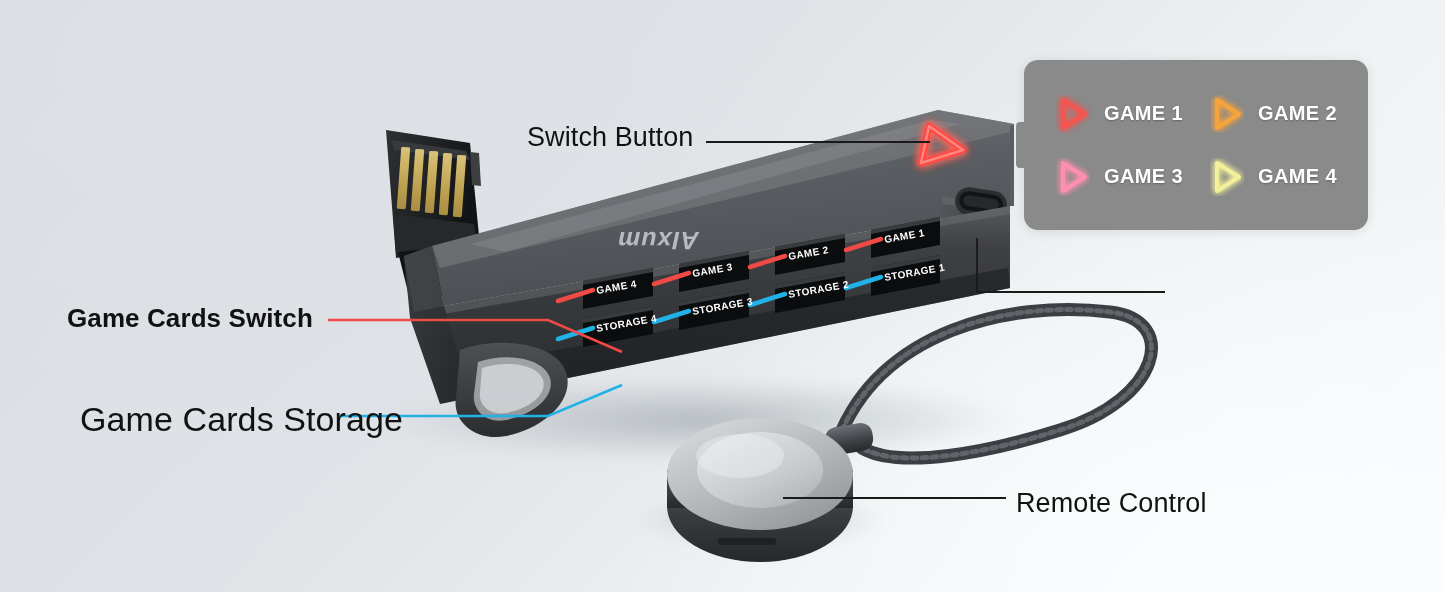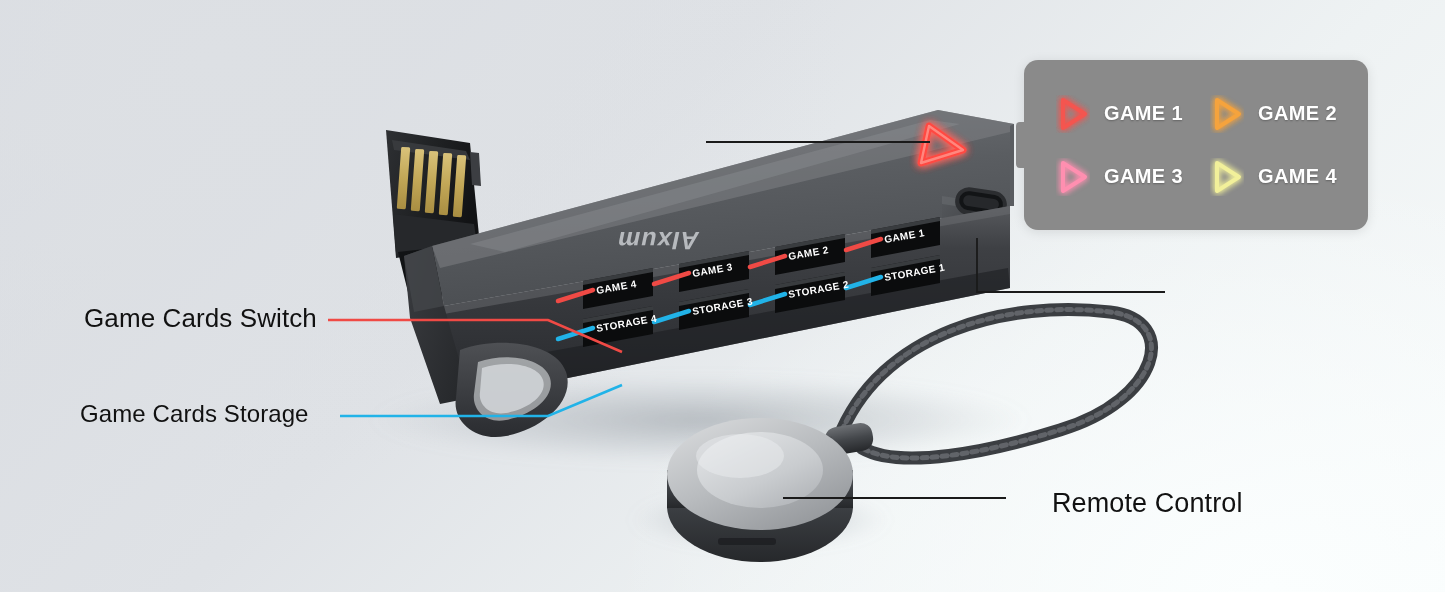--- a/index.html
+++ b/index.html
@@ -37,23 +37,23 @@
     text-shadow:0 1px 2px rgba(0,0,0,.28);
   }
   
   
   .callout-text{
     position:absolute;color:#111;font-size:27px;font-weight:400;
     white-space:nowrap;letter-spacing:.1px;
   }
   #lbl-switch{left:527px;top:122px;}
   #lbl-usbc{left:1175px;top:275px;}
-  #lbl-remote{left:1016px;top:488px;margin-left:36px;}
-  #lbl-gcswitch{left:84px;top:303px;font-size:26px;}
-  #lbl-gcstorage{left:80px;top:400px;font-size:24px;}
+  #lbl-remote{left:1016px;top:488px;}
+  #lbl-gcswitch{left:67px;top:303px;font-size:26px;font-weight:bold;}
+  #lbl-gcstorage{left:80px;top:400px;font-size:34px;}
   
   .layer{position:absolute;left:0;top:0;width:1445px;height:592px;}
   .layer.top{pointer-events:none;}
 </style>
 </head>
 <body>
 
 <div id="stage">
 
   <svg class="layer" viewBox="0 0 1445 592">
@@ -265,20 +265,21 @@
 
     <polyline points="340,416 548,416 622,385" fill="none" stroke="#21b3e8" stroke-width="2.6"></polyline>
 
     <line x1="706" y1="142" x2="930" y2="142" stroke="#1a1a1a" stroke-width="1.8"></line>
 
     <polyline points="977,238 977,292 1165,292" fill="none" stroke="#1a1a1a" stroke-width="1.8"></polyline>
 
     <line x1="783" y1="498" x2="1006" y2="498" stroke="#1a1a1a" stroke-width="1.8"></line>
   </svg>
 
+  <div class="callout-text" id="lbl-switch">Switch Button</div>
   <div class="callout-text" id="lbl-remote">Remote Control</div>
   <div class="callout-text" id="lbl-gcswitch">Game Cards Switch</div>
   <div class="callout-text" id="lbl-gcstorage">Game Cards Storage</div>
 
   <div id="callout">
     <div class="tail"></div>
     <div class="game-grid">
 
       <div class="game-cell">
         <svg class="tri" viewBox="0 0 34 38">

